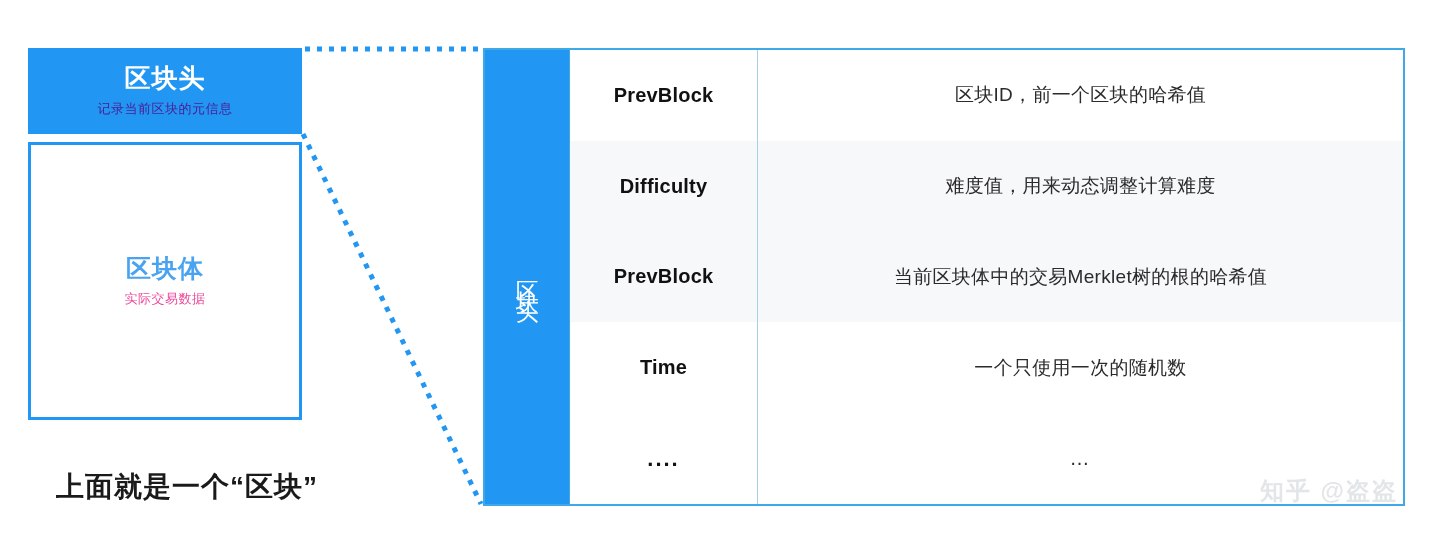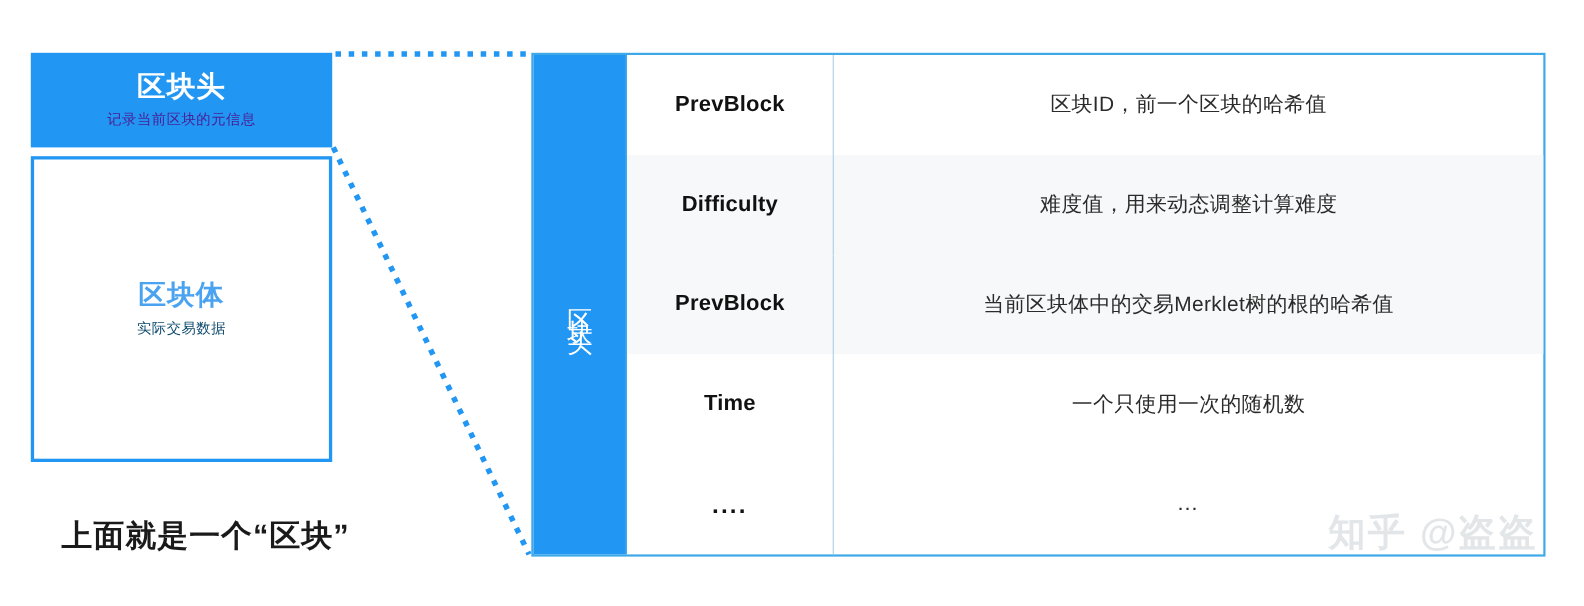--- a/index.html
+++ b/index.html
@@ -67,21 +67,21 @@
   }
   #block-body-title {
     color: #4aa3f0;
     font-size: 25px;
     font-weight: 600;
     letter-spacing: 1px;
     line-height: 1.15;
     text-align: right;
   }
   #block-body-sub {
-    color: #0c4a6e;
+    color: #ec4899;
     font-size: 13px;
     font-weight: 400;
     margin-top: 8px;
     letter-spacing: 0.5px;
   }
 
   
   #caption {
     position: absolute;
     left: 56px;
@@ -179,21 +179,21 @@
   .field-desc.ellipsis {
     font-size: 20px;
     letter-spacing: 2px;
   }
 
   
   #watermark {
     position: absolute;
     right: 42px;
     bottom: 44px;
-    font-size: 34px;
+    font-size: 24px;
     font-weight: 700;
     color: #e3e6e8;
     letter-spacing: 2px;
     white-space: nowrap;
     text-shadow: 0 1px 0 #ffffff;
     user-select: none;
   }
 </style>
 </head>
 <body>

